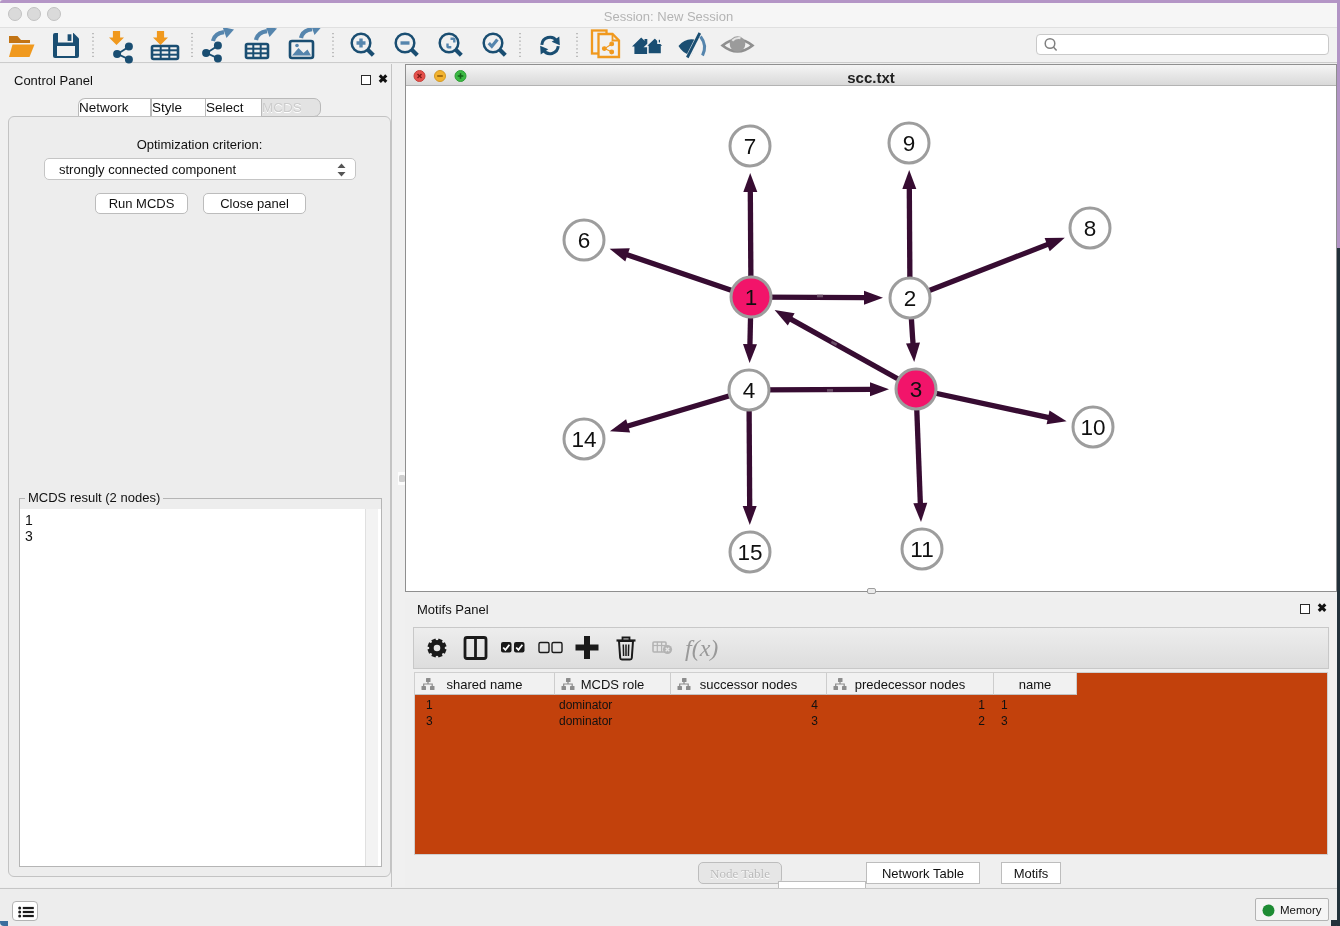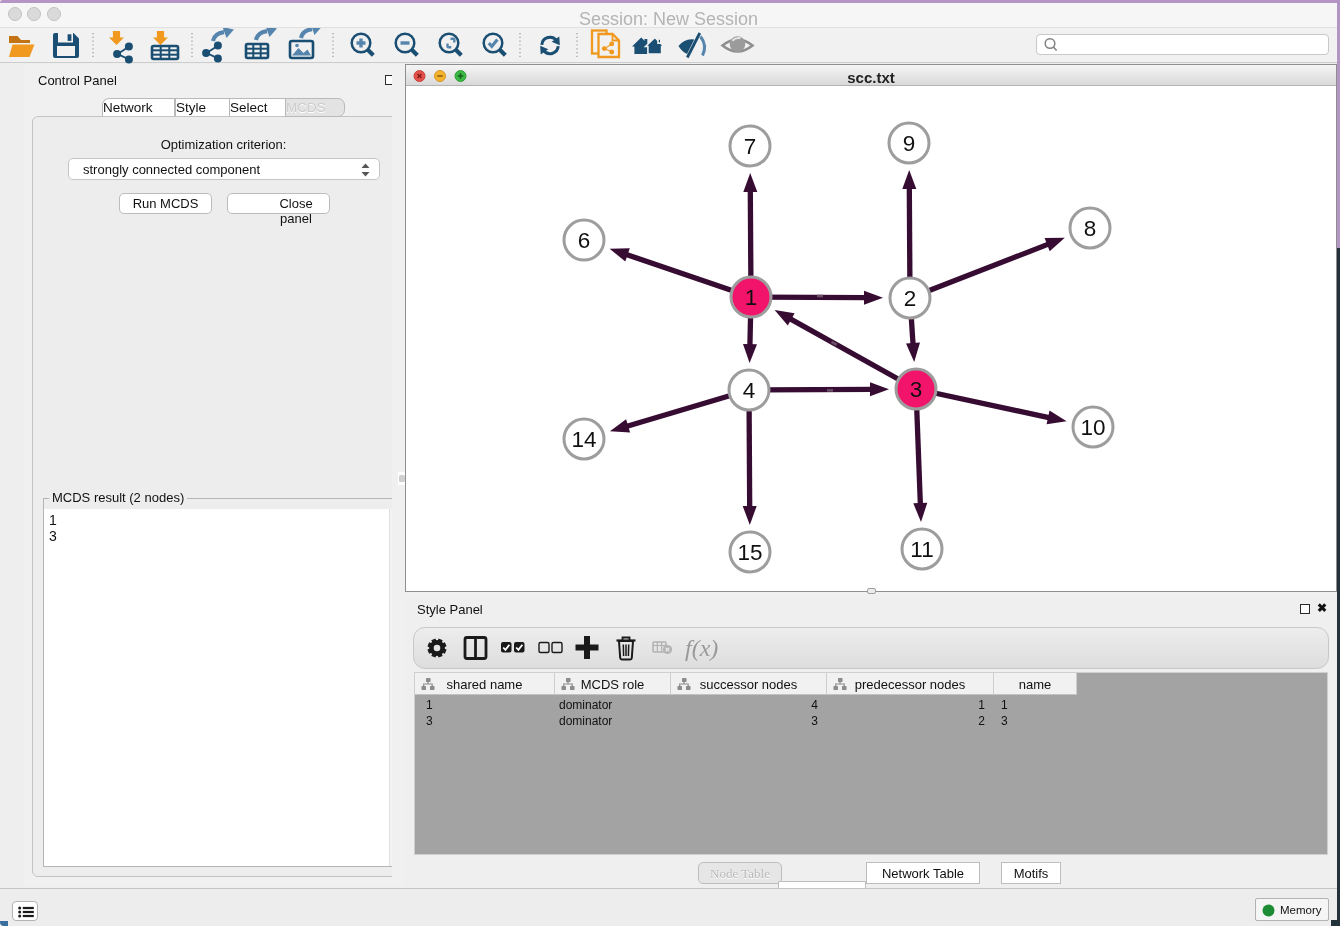--- a/index.html
+++ b/index.html
@@ -3,28 +3,28 @@
 <meta charset="utf-8">
 <style>
 * { margin:0; padding:0; box-sizing:border-box; }
 html,body { width:1340px; height:926px; overflow:hidden; font-family:"Liberation Sans", sans-serif; }
 body { position:relative; background:#eeeeee; }
 .abs { position:absolute; }
 
 #topline { left:0; top:0; width:1340px; height:3px; background:#b495c6; border-radius:8px 8px 0 0; }
 #titlebar { left:0; top:3px; width:1337px; height:24px; background:#f6f6f6; }
 .tl { width:14px; height:14px; border-radius:50%; background:#dadada; border:1px solid #c2c2c2; top:4px; }
-#wtitle { width:100%; top:6px; text-align:center; font-size:18px; color:#b4b4b4; }
+#wtitle { width:100%; top:6px; text-align:center; font-size:13px; color:#b4b4b4; }
 #toolbar { left:0; top:27px; width:1337px; height:36px; background:#f1f1f1; border-top:1px solid #e0e0e0; border-bottom:1px solid #cccccc; }
 #searchbox { left:1036px; top:34px; width:293px; height:21px; background:#ffffff; border:1px solid #c9c9c9; border-radius:4px; }
 
 #deskstrip1 { left:1337px; top:0; width:3px; height:248px; background:#b294c5; }
 #deskstrip2 { left:1337px; top:248px; width:3px; height:678px; background:#22313a; }
 
-#cpanel { left:0; top:64px; width:392px; height:823px; background:#f0f0f0; border-right:1px solid #c4c4c4;margin-left:24px; }
+#cpanel { left:0; top:64px; width:392px; height:823px; background:#f0f0f0; border-right:1px solid #c4c4c4; }
 #cpanel .ph { left:14px; top:9px; font-size:13px; color:#111; }
 .floatbtn { width:10px; height:10px; border:1.6px solid #2a2a2a; background:#fff; }
 .closex { font-size:12px; font-weight:bold; color:#111; }
 .tab { position:absolute; z-index:3; top:34px; height:18px; background:#ffffff; border:1px solid #b9b9b9; border-bottom:none; font-size:13.5px; text-align:left; color:#111; padding-top:1px; }
 #tabMCDS { background:#e3e3e3; color:#ccc; border-radius:0 7px 7px 0; border-bottom:1px solid #b9b9b9; height:19px; text-shadow:0 1px 0 #fff; }
 #cpbox { left:8px; top:52px; width:383px; height:761px; border:1px solid #c3c3c3; border-radius:6px; background:#ededed; }
 #optlabel { left:8px; top:73px; width:383px; text-align:center; font-size:13px; color:#111; }
 #cselect { left:44px; top:94px; width:312px; height:22px; background:#fff; border:1px solid #c5c5c5; border-radius:5px; font-size:13px; color:#111; padding:3px 0 0 14px; }
 .btn { position:absolute; height:21px; background:#ffffff; border:1px solid #bcbcbc; border-radius:5px; font-size:13px; color:#111; text-align:center; padding-top:2px; }
 #grpbox { left:19px; top:434px; width:363px; height:369px; border:1px solid #b5b5b5; }
@@ -35,22 +35,22 @@
 #netwin { left:405px; top:64px; width:932px; height:528px; border:1px solid #8f8f8f; background:#fff; }
 #nettitle { left:0; top:0; width:930px; height:21px; background:linear-gradient(#f5f5f5,#d9d9d9); border-bottom:1px solid #b3b3b3; }
 #netname { width:100%; top:4px; text-align:center; font-size:15px; font-weight:bold; color:#222; }
 #canvas { left:0; top:21px; width:930px; height:505px; background:#ffffff; }
 
 #vsplit { left:392px; top:64px; width:13px; height:823px; background:#f0f0f0; }
 #hsplit { left:405px; top:592px; width:932px; height:6px; background:#f0f0f0; }
 
 #tpanel { left:405px; top:598px; width:932px; height:289px; background:#efefef; }
 #tpanel .ph { left:12px; top:4px; font-size:13px; color:#111; }
-#ttoolbar { left:8px; top:29px; width:916px; height:42px; background:linear-gradient(#ededed,#dddddd); border:1px solid #c8c8c8; border-radius:12px; }
-#ttable { left:9px; top:74px; width:914px; height:183px; background:#a3a3a3; border:1px solid #cfcfcf; }
+#ttoolbar { left:8px; top:29px; width:916px; height:42px; background:linear-gradient(#ededed,#dddddd); border:1px solid #c8c8c8; border-radius:0; }
+#ttable { left:9px; top:74px; width:914px; height:183px; background:#c2410c; border:1px solid #cfcfcf; }
 .hcell { position:absolute; top:0; height:22px; background:#f1f1f1; border-right:1px solid #cdcdcd; border-bottom:1px solid #c2c2c2; font-size:13px; color:#111; text-align:center; padding-top:4px; }
 .rcell { position:absolute; font-size:12px; color:#111; }
 #btabs { top:264px; left:0; width:100%; height:22px; }
 .btab { position:absolute; top:0; height:22px; background:#fff; border:1px solid #bdbdbd; font-size:13px; text-align:center; color:#111; padding-top:3px; }
 #btabNode { background:#e6e6e6; color:#bbbbbb; text-shadow:0 1px 0 #fff; border-radius:5px; }
 
 #statusbar { left:0; top:888px; width:1337px; height:38px; background:#ededed; border-top:1px solid #c6c6c6; }
 .sbtn { position:absolute; background:#ffffff; border:1px solid #b3b3b3; border-radius:4px; }
 </style>
 </head>
@@ -183,21 +183,21 @@
   <div class="tab" id="tabSelect" style="left:205px; width:58px;">Select</div>
   <div class="tab" id="tabMCDS" style="left:261px; width:60px;">MCDS</div>
   <div id="cpbox" class="abs"></div>
   <div id="cselect" class="abs">strongly connected component
     <svg class="abs" style="right:7px; top:3px;" width="13" height="16" viewBox="0 0 13 16">
         <path d="M2.5 6 L6.5 1.5 L10.5 6 Z M2.5 10 L6.5 14.5 L10.5 10 Z" fill="#555"></path>
       </svg>
   </div>
   <div id="optlabel" class="abs">Optimization criterion:</div>
   <div class="btn" style="left:95px; top:129px; width:93px;">Run MCDS</div>
-  <div class="btn" style="left:203px; top:129px; width:103px;padding-left:35px;">Close panel</div>
+  <div class="btn" style="left:203px; top:129px; width:103px;">Close panel</div>
   <div id="grpbox" class="abs"></div>
   <div id="grplabel" class="abs">MCDS result (2 nodes)</div>
   <div id="grpwhite" class="abs">
     <div class="abs" style="left:5px; top:3px; font-size:14px; color:#111;">1<br>3</div>
     <div id="grpscroll" class="abs"></div>
   </div>
 </div>
 
 <div id="vsplit" class="abs">
     <div class="abs" style="left:6px; top:408px; width:7px; height:13px; background:#fdfdfd;"></div>
@@ -276,21 +276,21 @@
 <text x="178" y="361">14</text>
 <text x="344" y="474">15</text>
 </g>
       </svg>
     </div>
 </div>
 
 <div id="hsplit" class="abs"></div>
 
 <div id="tpanel" class="abs">
-  <div class="ph abs">Style Panel</div>
+  <div class="ph abs">Motifs Panel</div>
   <div class="floatbtn abs" style="left:895px; top:6px;"></div>
   <div class="closex abs" style="left:912px; top:3px;">✖</div>
   <div id="ttoolbar" class="abs">
       <svg width="914" height="40" viewBox="0 0 914 40" style="position:absolute;left:0;top:0">
 <circle cx="23" cy="20" r="5.6" fill="none" stroke="#1a1a1a" stroke-width="4.6"></circle>
         <rect x="27.5" y="20.6" width="4.4" height="4.4" transform="rotate(22 29.7 22.8)" fill="#1a1a1a"></rect>
         <rect x="23.6" y="24.5" width="4.4" height="4.4" transform="rotate(68 25.8 26.7)" fill="#1a1a1a"></rect>
         <rect x="18.0" y="24.5" width="4.4" height="4.4" transform="rotate(112 20.2 26.7)" fill="#1a1a1a"></rect>
         <rect x="14.1" y="20.6" width="4.4" height="4.4" transform="rotate(158 16.3 22.8)" fill="#1a1a1a"></rect>
         <rect x="14.1" y="15.0" width="4.4" height="4.4" transform="rotate(202 16.3 17.2)" fill="#1a1a1a"></rect>

